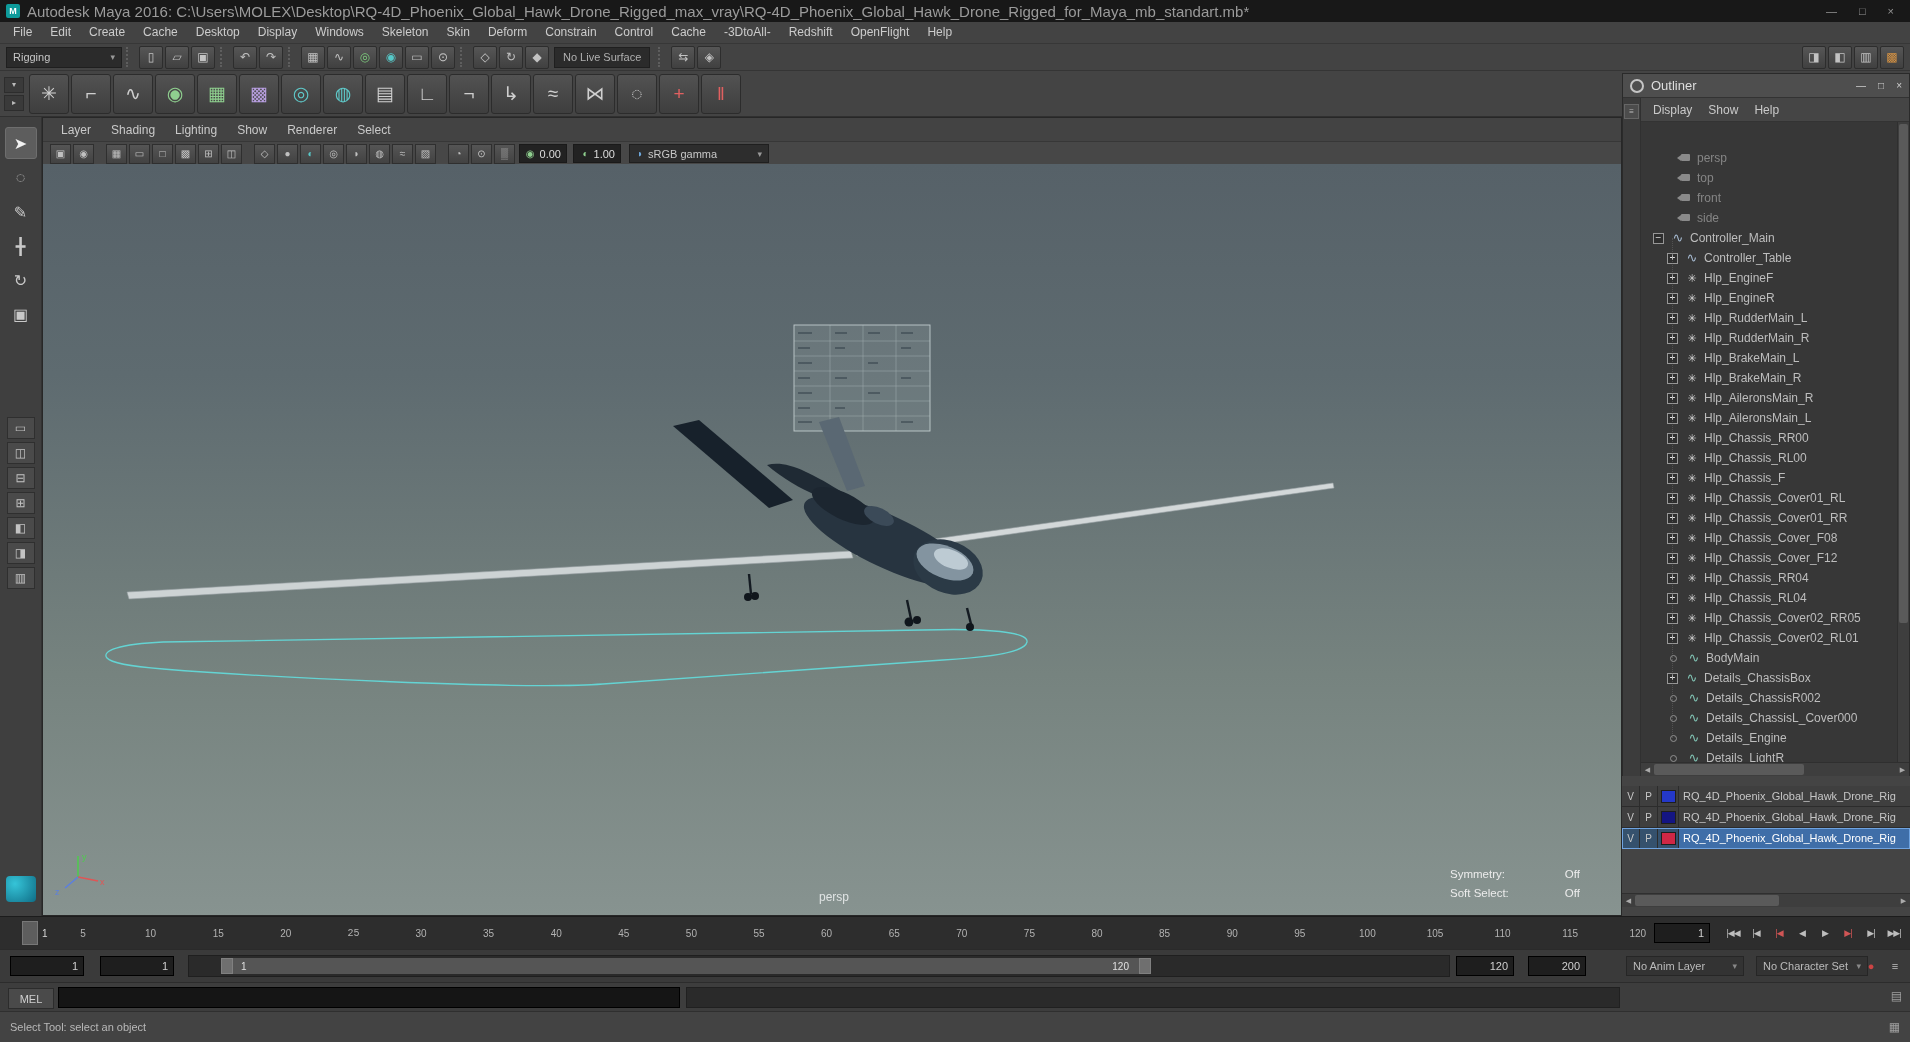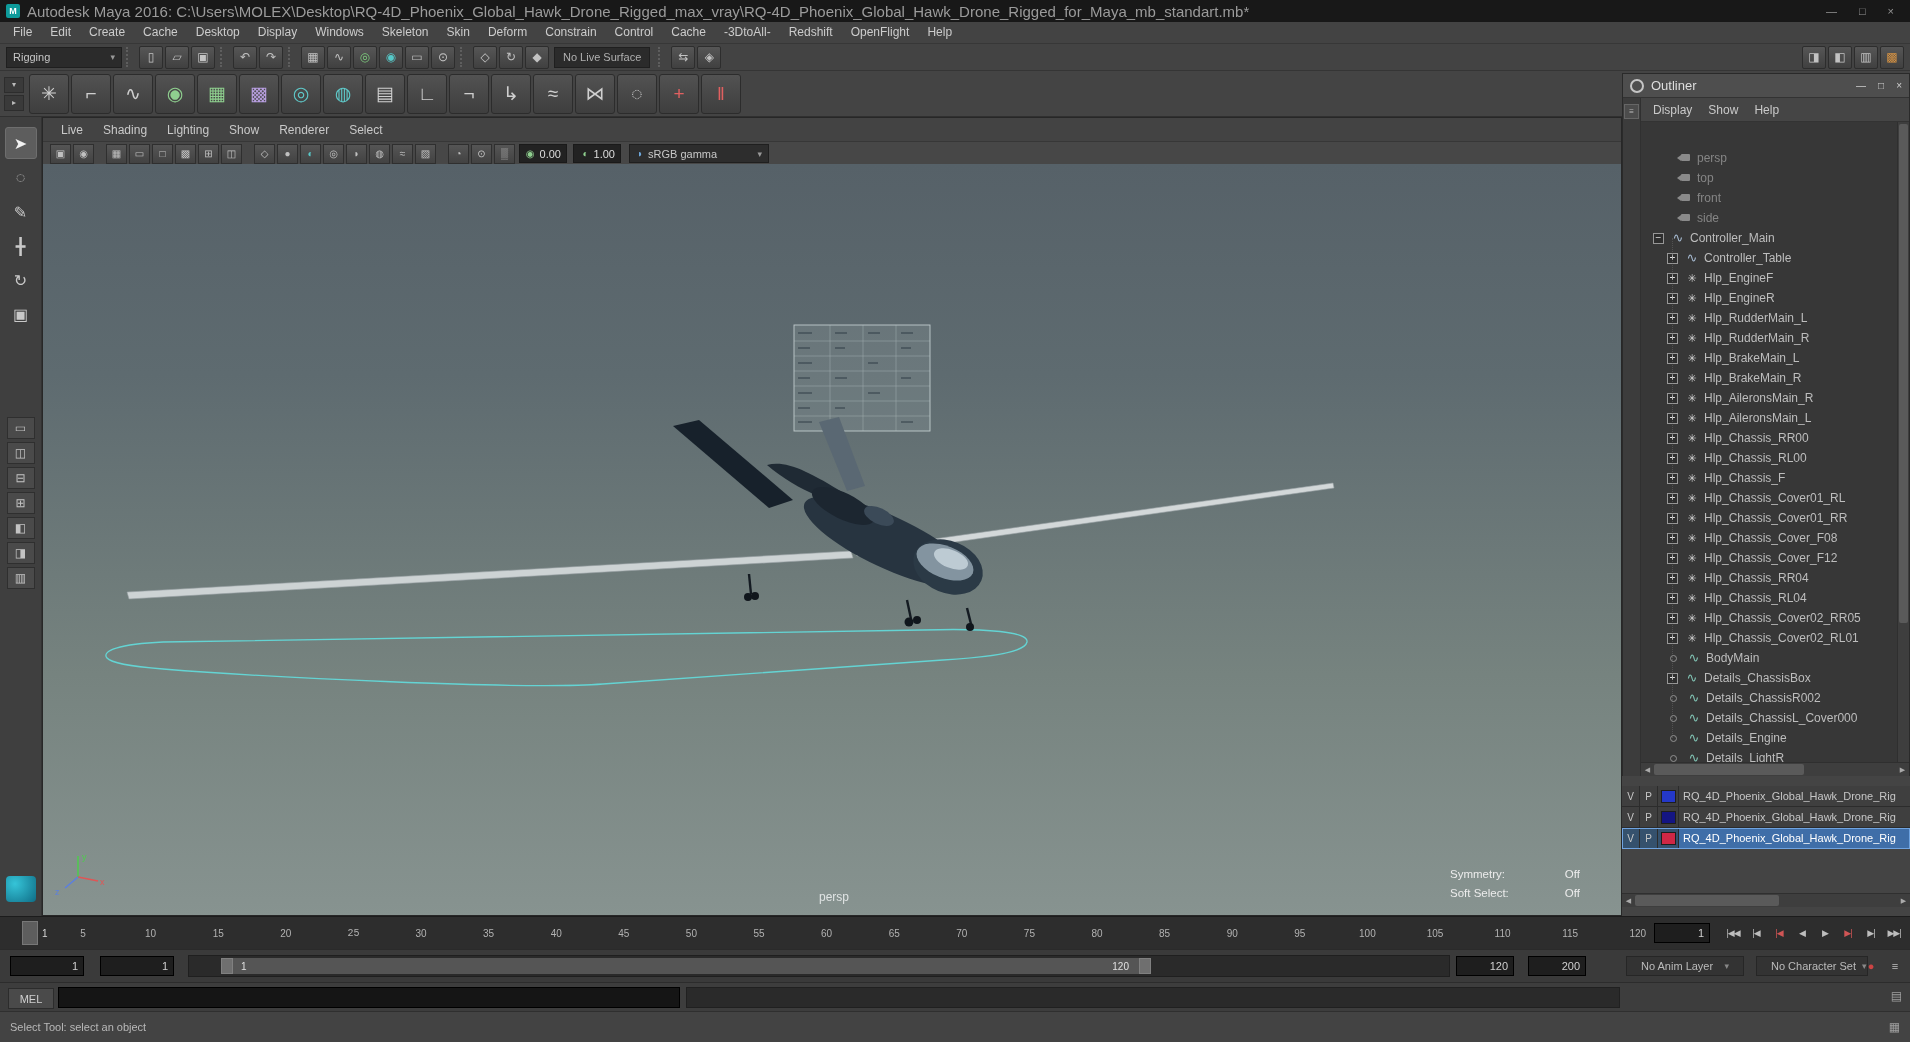--- a/index.html
+++ b/index.html
@@ -115,21 +115,21 @@
   
   #range{left:0;top:949px;width:1910px;height:33px;background:#3a3a3a;border-top:1px solid #2a2a2a;box-sizing:border-box}
   .rs-field{position:absolute;top:6px;height:20px;background:#1e1e1e;border:1px solid #000;color:#cfcfcf;font-size:11px;display:flex;align-items:center;justify-content:flex-end;padding-right:5px;box-sizing:border-box}
   #rs-track{position:absolute;left:188px;top:5px;width:1262px;height:22px;background:#2a2a2a;border:1px solid #1f1f1f;box-sizing:border-box}
   #rs-bar{position:absolute;left:32px;top:2px;bottom:2px;width:930px;background:#555}
   #rs-bar::before,#rs-bar::after{content:"";position:absolute;top:0;bottom:0;width:12px;background:#6f6f6f;border:1px solid #808080;box-sizing:border-box}
   #rs-bar::before{left:0}
   #rs-bar::after{right:0}
   .rs-bar-label-left{position:absolute;left:52px;top:50%;transform:translateY(-50%);font-size:10px;color:#e0e0e0}
   .rs-bar-label-right{position:absolute;left:940px;top:50%;transform:translate(-100%,-50%);font-size:10px;color:#e0e0e0}
-  .rs-dropdown{position:absolute;top:6px;height:20px;background:#333;border:1px solid #262626;color:#bbb;font-size:11px;display:flex;align-items:center;padding:0 14px;box-sizing:border-box;white-space:nowrap}
+  .rs-dropdown{position:absolute;top:6px;height:20px;background:#333;border:1px solid #262626;color:#bbb;font-size:11px;display:flex;align-items:center;padding:0 6px;box-sizing:border-box;white-space:nowrap}
   .rs-dropdown::after{content:"▾";margin-left:auto;color:#888;font-size:9px;padding-left:6px}
   #rs-icons{position:absolute;right:6px;top:7px;display:flex;gap:6px}
   .rs-icon{width:18px;height:18px;display:flex;align-items:center;justify-content:center;font-size:11px;color:#c0c0c0}
 
   
   #command{left:0;top:982px;width:1910px;height:29px;background:#3d3d3d;border-top:1px solid #2c2c2c;box-sizing:border-box}
   .mel-btn{position:absolute;left:8px;top:5px;width:44px;height:19px;background:#4a4a4a;border:1px solid #2c2c2c;color:#cfcfcf;font-size:11px;display:flex;align-items:center;justify-content:center}
   .mel-input{position:absolute;left:58px;top:4px;width:622px;height:21px;background:#151515;border:1px solid #000;box-sizing:border-box;color:#ddd;font-family:"DejaVu Sans Mono",monospace;font-size:11px}
   .result-field{position:absolute;left:686px;top:4px;width:934px;height:21px;background:#2a2a2a;border:1px solid #202020;box-sizing:border-box}
   .cmd-icon{position:absolute;right:8px;top:6px;font-size:12px;color:#9f9f9f}
@@ -243,21 +243,21 @@
       <div class="layout-btn">⊞</div>
       <div class="layout-btn">◧</div>
       <div class="layout-btn">◨</div>
       <div class="layout-btn">▥</div>
     </div>
     <div class="maya-logo"></div>
 </div>
 
 <div class="abs" id="viewport">
   <div id="panel-menubar">
-      <div class="pmenu-item">Live</div>
+      <div class="pmenu-item">Layer</div>
       <div class="pmenu-item">Shading</div>
       <div class="pmenu-item">Lighting</div>
       <div class="pmenu-item">Show</div>
       <div class="pmenu-item">Renderer</div>
       <div class="pmenu-item">Select</div>
     </div>
   <div id="viewport-toolbar">
     <div id="vt-icons">
         <div class="vt-icon">▣</div>
         <div class="vt-icon">◉</div>

